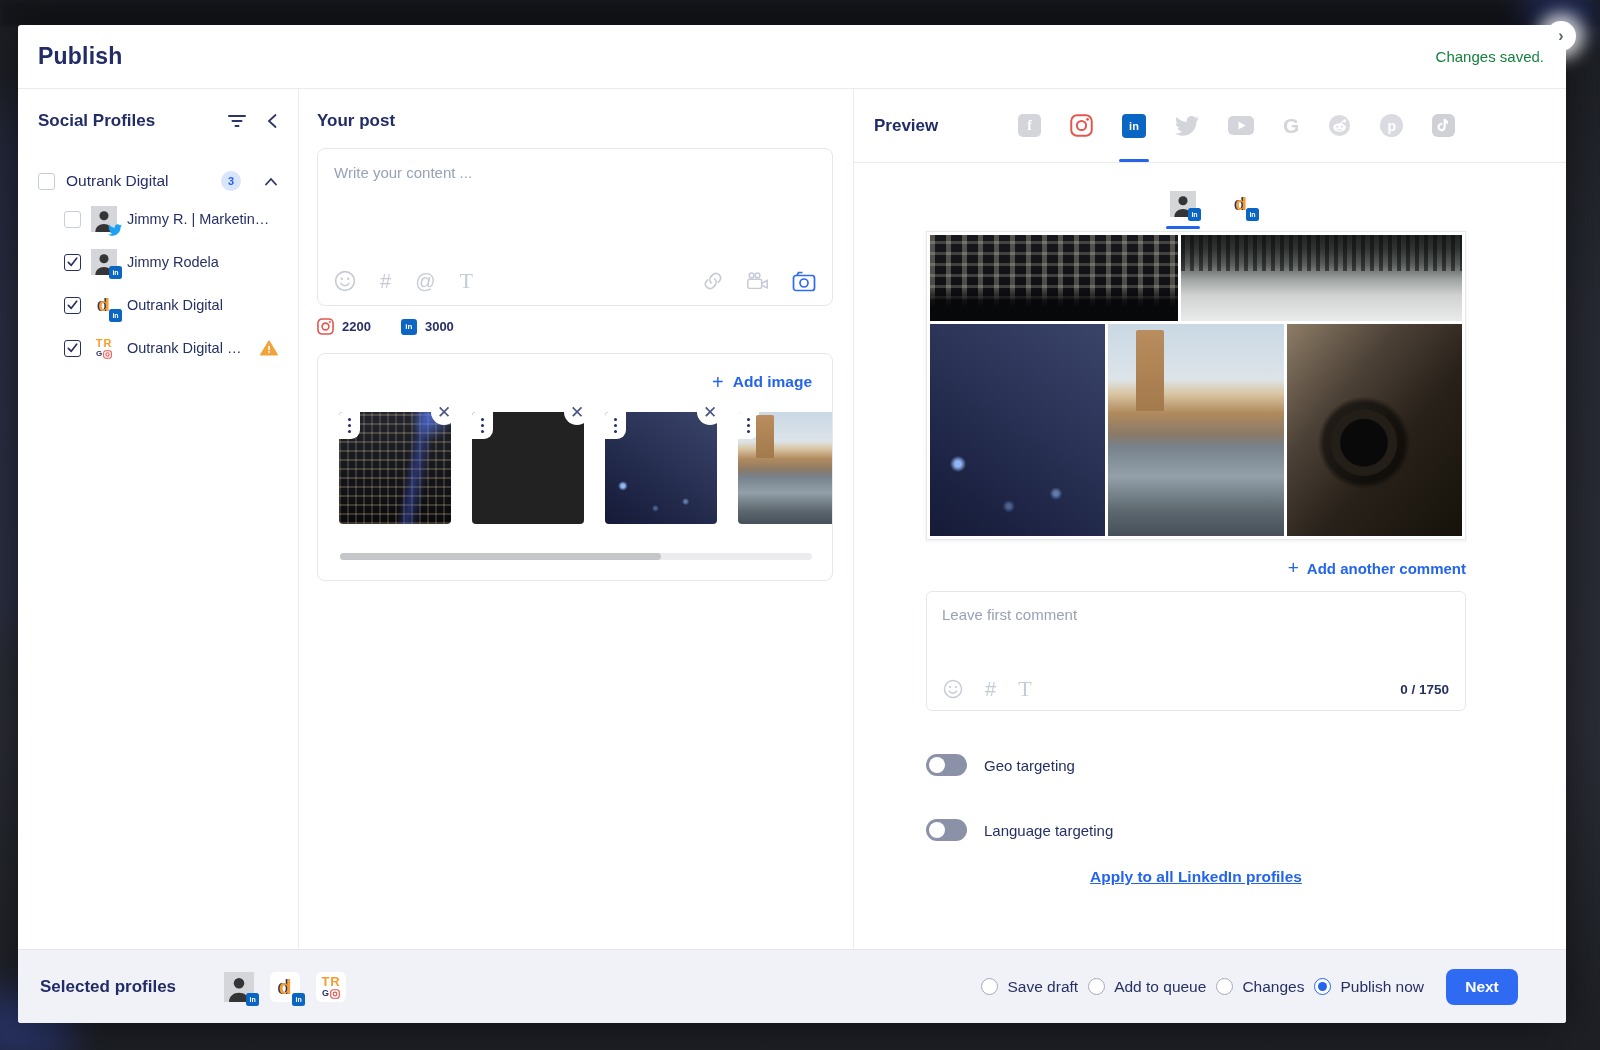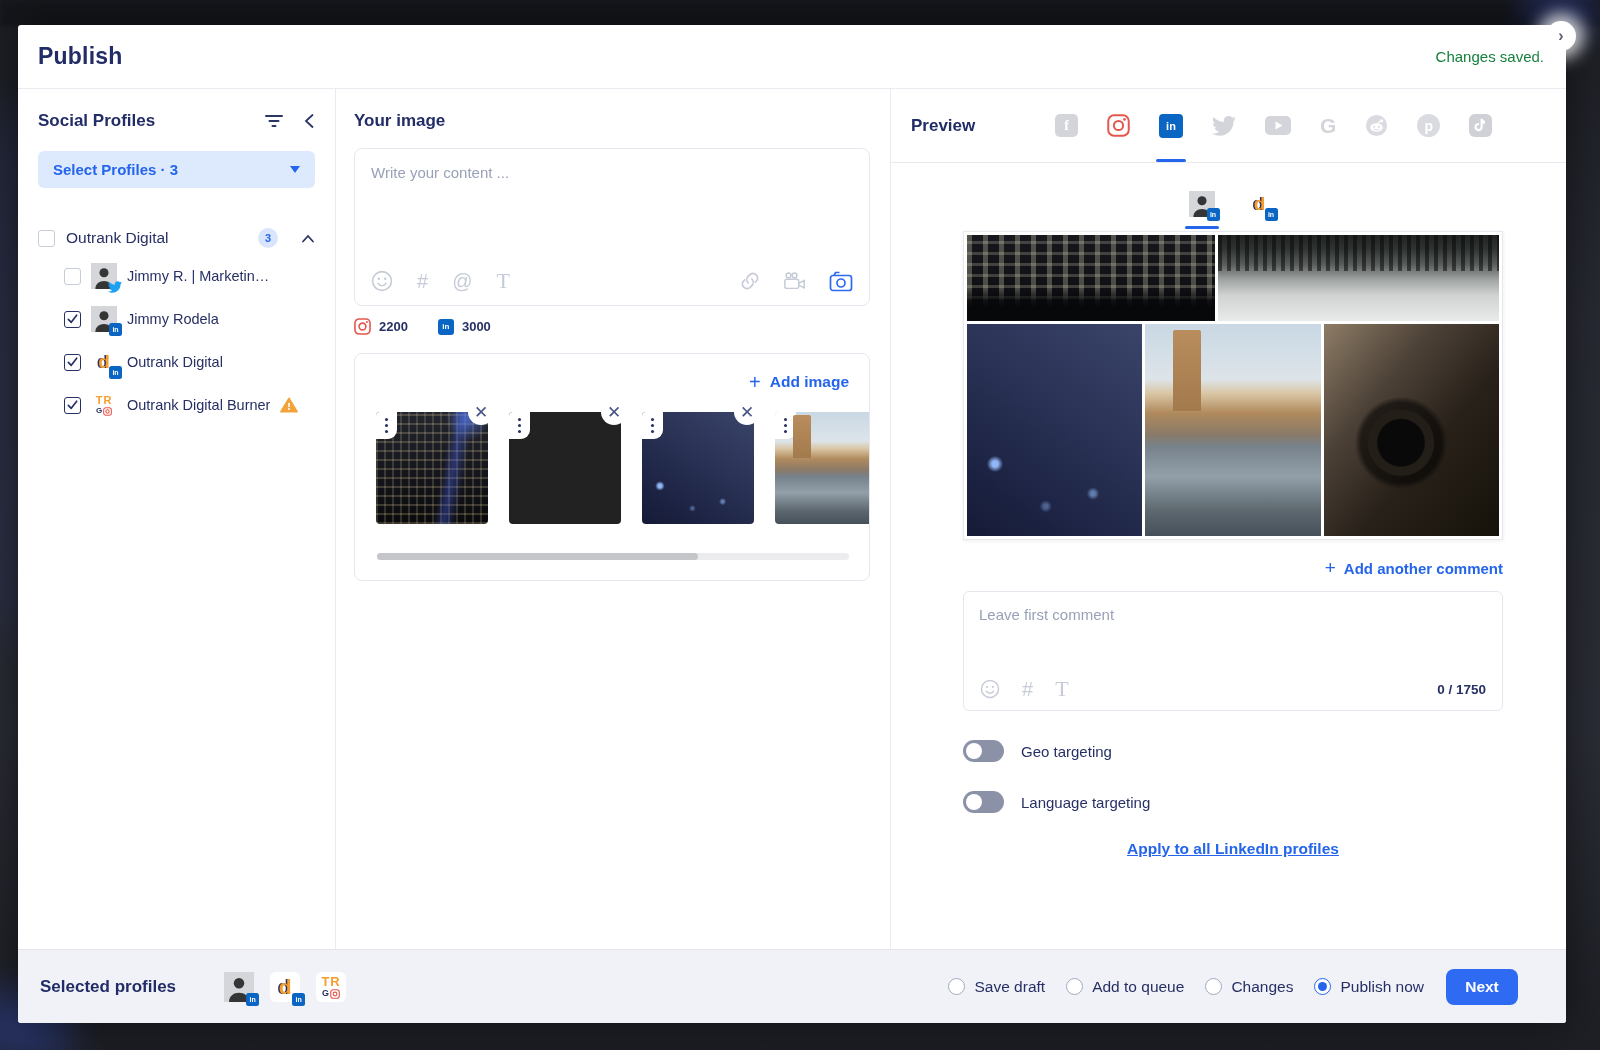--- a/index.html
+++ b/index.html
@@ -14,21 +14,21 @@
   .backdrop .glow3 { position:absolute; right:6px; top:-8px; width:70px; height:40px; background:#3450c8; opacity:.35; filter:blur(14px); }
 
   
   .modal { position:absolute; left:18px; top:25px; width:1548px; height:998px; background:#fff; border-radius:3px; box-shadow:0 0 46px rgba(0,0,0,.55); }
   .modal-header { height:64px; display:flex; align-items:center; padding:0 22px 0 20px; border-bottom:1px solid #e9ebf0; position:relative; }
   .modal-title { font-size:23px; font-weight:600; color:#222c66; letter-spacing:.2px; }
   .save-status { margin-left:auto; color:#15803d; font-size:15px; }
   .corner-btn { position:absolute; top:-4px; right:-10px; width:30px; height:30px; border-radius:50%; background:#fff; box-shadow:0 0 16px 8px rgba(255,255,255,.75); display:flex; align-items:center; justify-content:center; color:#5a6070; font-size:16px; font-weight:700; }
 
   .modal-body { display:flex; height:860px; }
-  .col-left  { width:318px; border-right:1px solid #e9ebf0; padding:22px 20px 0; flex:none; }
+  .col-left  { width:281px; border-right:1px solid #e9ebf0; padding:22px 20px 0; flex:none; }
   .col-mid   { width:555px; border-right:1px solid #e9ebf0; padding:22px 20px 0 18px; flex:none; }
   .col-right { flex:1; display:flex; flex-direction:column; }
 
   
   .sp-header { display:flex; align-items:center; }
   .sp-title { font-size:17px; font-weight:600; color:#222c66; }
   .sp-header .ic { margin-left:auto; }
   .sp-header .ic2 { margin-left:20px; }
   .select-pill { margin-top:20px; height:37px; background:#dde9fd; border-radius:6px; display:flex; align-items:center; padding:0 15px; cursor:pointer; }
   .select-pill .lbl { color:#2465ec; font-weight:600; font-size:15px; }
@@ -144,34 +144,34 @@
   .collage-row2 { display:flex; gap:3px; height:212px; margin-top:3px; }
   .collage-row2 .c { flex:1; border-radius:0; }
 
   .add-comment { width:540px; display:flex; justify-content:flex-end; align-items:center; gap:8px; margin-top:17px; color:#2465ec; font-weight:600; font-size:15px; cursor:pointer; }
   .add-comment .plus { font-size:19px; font-weight:400; }
   .comment-card { width:540px; height:120px; border:1px solid #e4e7ee; border-radius:6px; margin-top:12px; position:relative; }
   .comment-card textarea { border:none; outline:none; resize:none; width:100%; height:70px; padding:14px 15px; font-family:"Liberation Sans",sans-serif; font-size:15px; color:#333; background:transparent; }
   .comment-toolbar { position:absolute; left:16px; right:16px; bottom:10px; display:flex; align-items:center; gap:22px; }
   .comment-counter { margin-left:auto; color:#273064; font-size:13.5px; font-weight:600; }
 
-  .toggle-row { width:540px; display:flex; align-items:center; gap:17px; margin-top:29px; }
+  .toggle-row { width:540px; display:flex; align-items:center; gap:17px; margin-top:43px; }
   .toggle-row.first { margin-top:27px; }
   .switch { width:41px; height:22px; border-radius:11px; background:#8b92a8; position:relative; flex:none; cursor:pointer; }
   .switch .knob { position:absolute; left:3px; top:3px; width:16px; height:16px; border-radius:50%; background:#fff; }
   .toggle-label { font-size:15px; color:#273064; }
   .apply-link { width:540px; text-align:center; margin-top:27px; color:#2465ec; font-size:15.5px; font-weight:600; text-decoration:underline; cursor:pointer; }
 
   
   .modal-footer { height:74px; background:#f1f2f7; border-top:1px solid #e4e6ec; display:flex; align-items:center; padding:0 48px 0 22px; border-radius:0 0 3px 3px; }
   .footer-label { font-size:17px; font-weight:600; color:#222c66; }
   .chips { display:flex; gap:16px; margin-left:48px; }
   .chip30 { position:relative; width:30px; height:30px; }
   .chip30 .avatar-photo, .chip30 .logo-od, .chip30 .logo-burner { width:30px; height:30px; border-radius:6px; }
-  .options { margin-left:auto; display:flex; align-items:center; gap:21px; }
+  .options { margin-left:auto; display:flex; align-items:center; gap:10px; }
   .radio-opt { display:flex; align-items:center; gap:9px; cursor:pointer; }
   .radio { width:17px; height:17px; border-radius:50%; border:1.5px solid #a3aabd; background:#fff; display:flex; align-items:center; justify-content:center; }
   .radio.sel { border-color:#2465ec; }
   .radio.sel i { width:9px; height:9px; border-radius:50%; background:#2465ec; }
   .radio-label { font-size:15.5px; color:#273064; }
   .next-btn { margin-left:22px; width:72px; height:36px; background:#2e6bf2; color:#fff; border:none; border-radius:8px; font-size:15.5px; font-weight:600; font-family:"Liberation Sans",sans-serif; cursor:pointer; }
 
   .insta-badge-mini { display:inline-block; }
   svg { display:block; }
 </style>
@@ -207,24 +207,20 @@
               </g>
             </svg>
         </span>
         <span class="ic2">
           <svg width="12" height="16" viewBox="0 0 12 16">
               <path d="M9.5 2 L3 8 L9.5 14" fill="none" stroke="#2b3566" stroke-width="1.8" stroke-linecap="round"></path>
             </svg>
         </span>
       </div>
 
-      <div class="select-pill">
-        <span class="lbl">Select Profiles · 3</span>
-        <span class="caret-down-blue"></span>
-      </div>
 
       <div class="group-row">
         <span class="cbx"></span>
         <span class="group-name">Outrank Digital</span>
         <span class="count-badge">3</span>
         <span class="chev">
           <svg width="14" height="9" viewBox="0 0 14 9">
               <path d="M2 7.5 L7 2 L12 7.5" fill="none" stroke="#2b3566" stroke-width="1.8" stroke-linecap="round"></path>
             </svg>
         </span>
@@ -306,21 +302,21 @@
           <svg width="18" height="16" viewBox="0 0 20 18">
               <path d="M10 1.5 L19 16.5 H1 Z" fill="#f2a33c" stroke="#f2a33c" stroke-width="2" stroke-linejoin="round"></path>
               <rect x="9.1" y="6.5" width="1.8" height="5" rx=".9" fill="#fff"></rect>
               <circle cx="10" cy="13.6" r="1.1" fill="#fff"></circle>
             </svg>
         </span>
       </div>
     </aside>
 
     <section class="col-mid">
-      <div class="post-title">Your image</div>
+      <div class="post-title">Your post</div>
 
       <div class="editor-card">
         <textarea placeholder="Write your content ..." style=""></textarea>
         <div class="editor-toolbar">
           <span>
             <svg width="22" height="22" viewBox="0 0 22 22">
                 <circle cx="11" cy="11" r="9.4" fill="none" stroke="#c6cbd7" stroke-width="1.6"></circle>
                 <circle cx="7.8" cy="8.8" r="1.2" fill="#c6cbd7"></circle>
                 <circle cx="14.2" cy="8.8" r="1.2" fill="#c6cbd7"></circle>
                 <path d="M7 13.4c1 1.5 2.4 2.3 4 2.3s3-.8 4-2.3" fill="none" stroke="#c6cbd7" stroke-width="1.6" stroke-linecap="round"></path>

